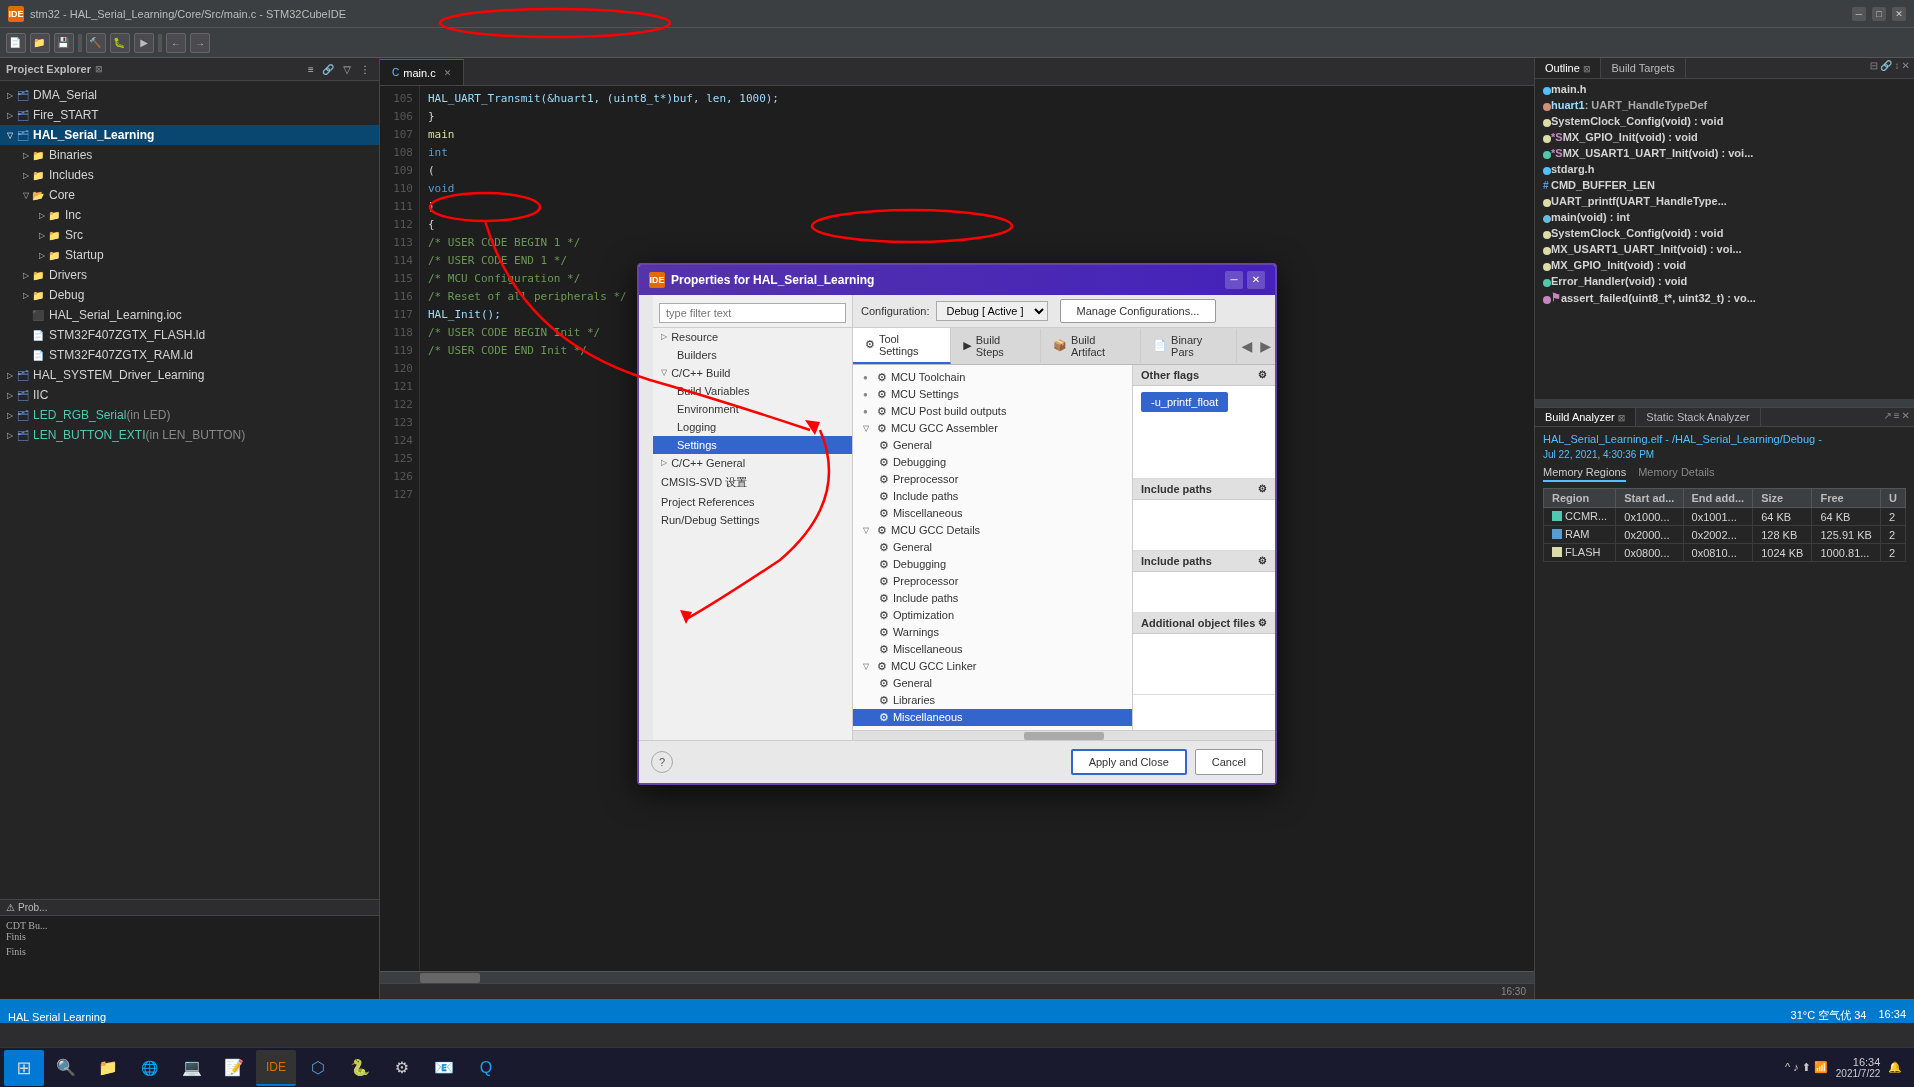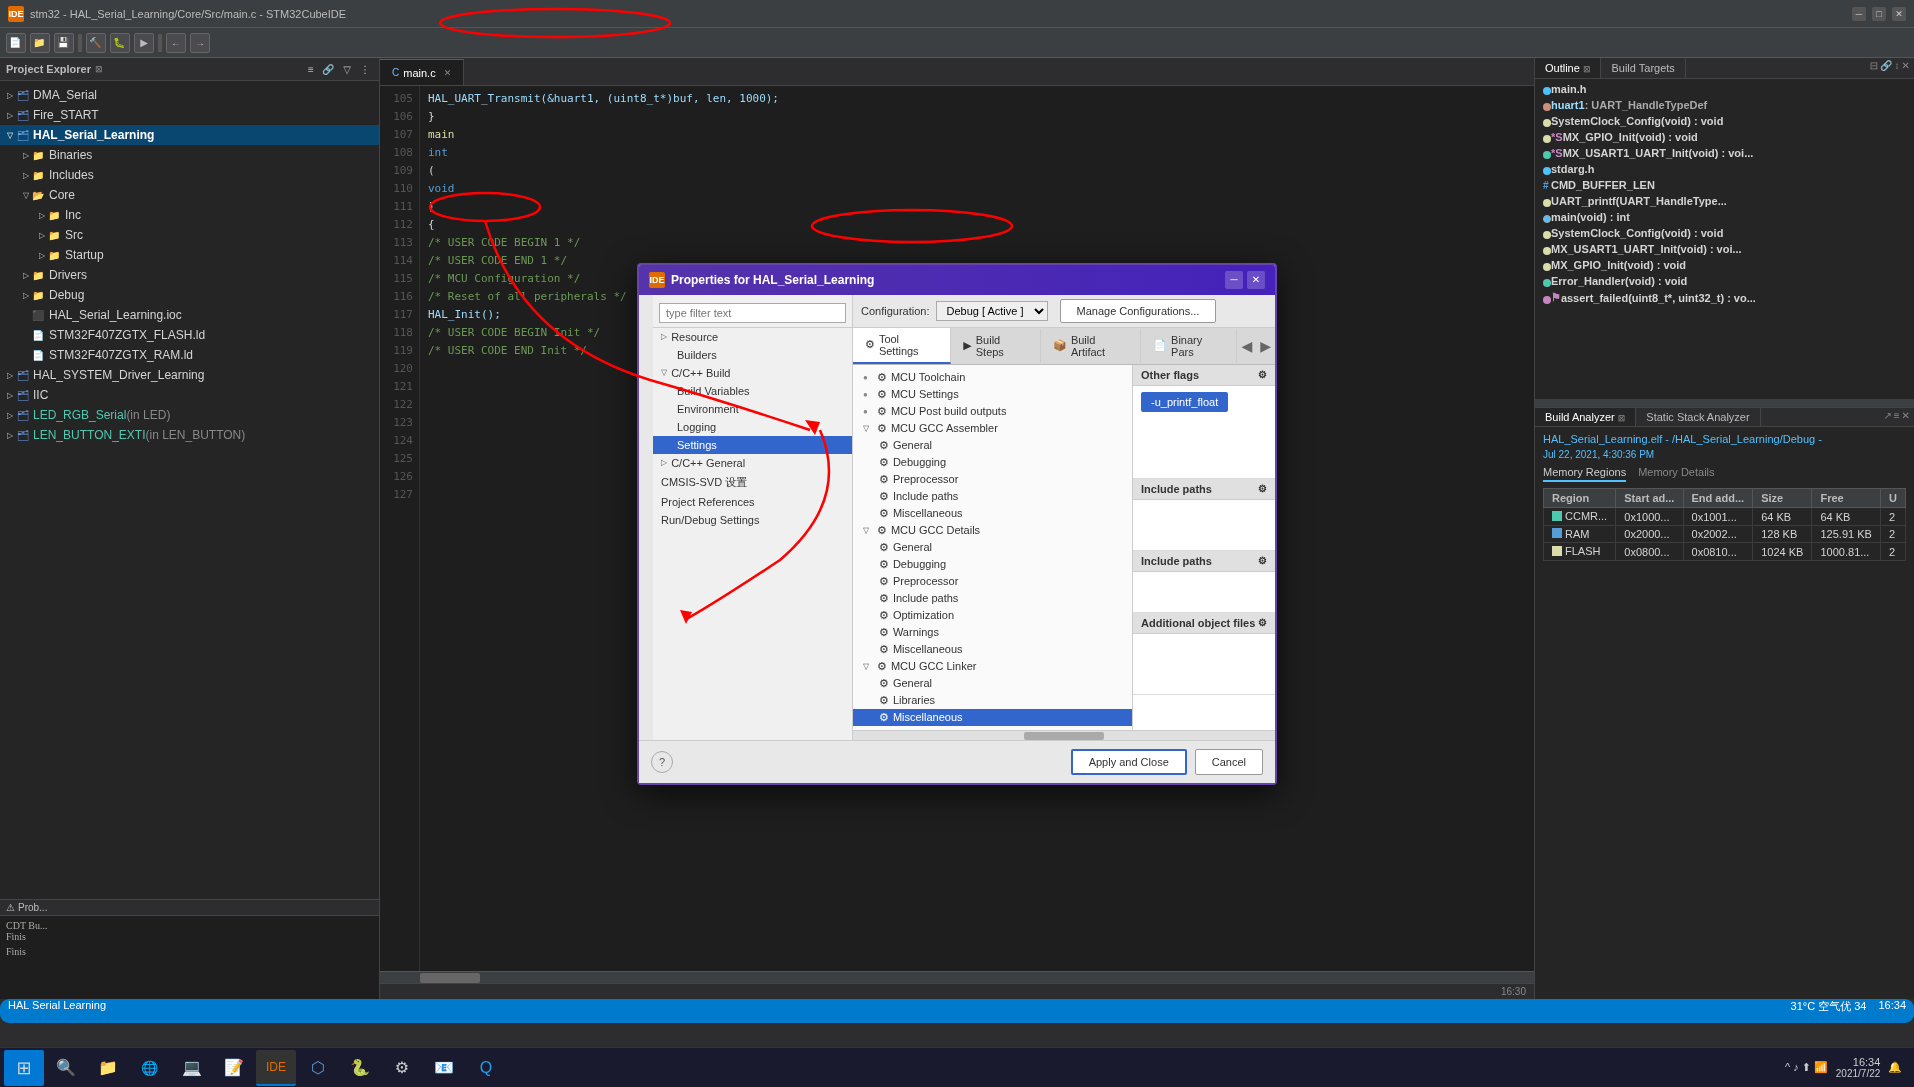--- a/index.html
+++ b/index.html
@@ -246,26 +246,25 @@
     .dot-green { background: #4ec9b0; }
     .dot-yellow { background: #dcdcaa; }
     .dot-orange { background: #ce9178; }
     .dot-method { background: #c586c0; }
 
     
     .status-bar {
       height: 24px;
       background: #007acc;
       display: flex;
-      align-items: flex-start;
+      align-items: flex-end;
       padding: 0 8px;
       font-size: 11px;
       color: white;
       gap: 12px;
-      border-radius: 9px;
     }
     .status-right {
       margin-left: auto;
       display: flex; gap: 12px;
     }
 
     
     .taskbar {
       position: absolute;
       bottom: 0; left: 0; right: 0;
@@ -989,21 +988,21 @@
                   </span>
                 </td>
                 <td>0x1000...</td>
                 <td>0x1001...</td>
                 <td>64 KB</td>
                 <td>64 KB</td>
                 <td>2</td>
               </tr>
               <tr>
                 <td>
-                  <span style="display:inline-flex; align-items:flex-start; gap:3px;">
+                  <span style="display:inline-flex; align-items:center; gap:3px;">
                     <span style="width:10px; height:10px; background:#569cd6; display:inline-block;"></span>
                     RAM
                   </span>
                 </td>
                 <td>0x2000...</td>
                 <td>0x2002...</td>
                 <td>128 KB</td>
                 <td>125.91 KB</td>
                 <td>2</td>
               </tr>

